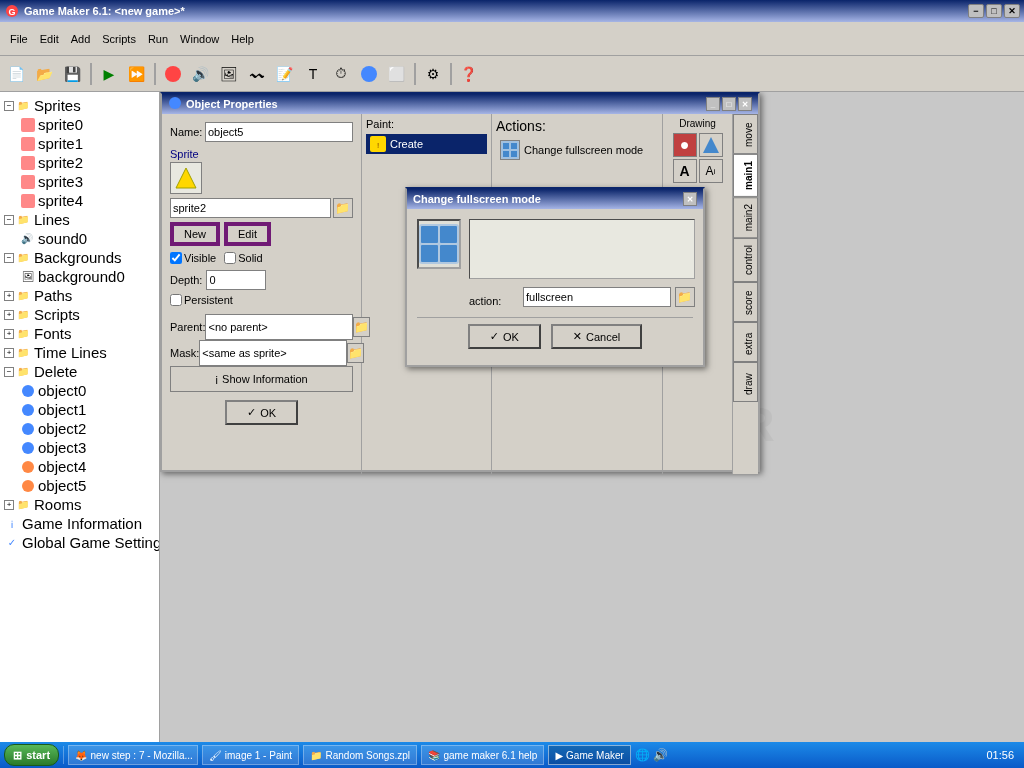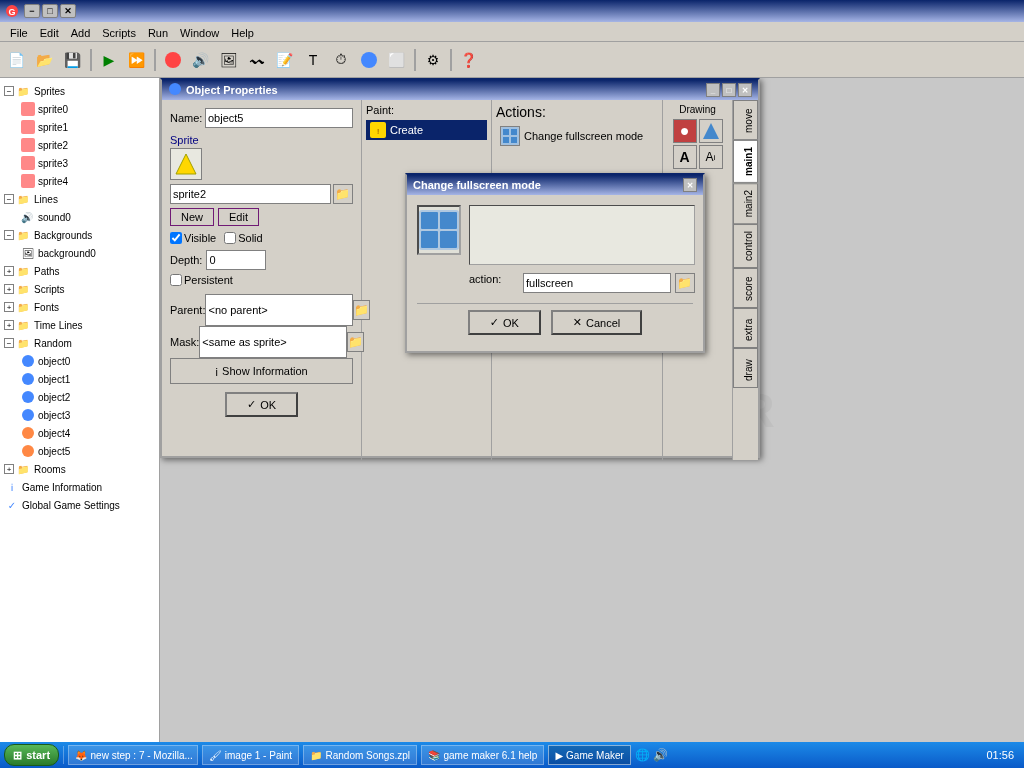--- a/index.html
+++ b/index.html
@@ -18,23 +18,23 @@
     }
     .title-bar .title-icon { width: 16px; height: 16px; margin-right: 4px; display: flex; align-items: center; justify-content: center; }
     .title-bar .title-text { flex: 1; }
     .title-bar .window-controls { display: flex; gap: 2px; }
     .win-btn { width: 16px; height: 14px; background: #c0c0c0; border: 1px solid #808080; font-size: 9px; display: flex; align-items: center; justify-content: center; cursor: pointer; color: #000; border-radius: 2px; }
 
     
     .menu-bar {
       background: #d4d0c8;
       border-bottom: 1px solid #a0a0a0;
-      height: 20px;
+      height: 34px;
       display: flex;
-      align-items: flex-end;
+      align-items: center;
       padding: 0 4px;
     }
     .menu-item { padding: 2px 6px; cursor: pointer; font-size: 11px; }
 
     
     .toolbar {
       background: #d4d0c8;
       border-bottom: 1px solid #a0a0a0;
       height: 36px;
       display: flex;
@@ -62,21 +62,21 @@
       overflow: auto;
       padding: 4px 0;
     }
     .tree-item {
       display: flex; align-items: center;
       padding: 1px 4px;
       cursor: pointer;
       white-space: nowrap;
     }
     .tree-icon { width: 16px; height: 16px; margin-right: 2px; display: inline-flex; align-items: center; justify-content: center; font-size: 10px; flex-shrink: 0; }
-    .tree-label { font-size: 10px; }
+    .tree-label { font-size: 15px; }
     .indent1 { margin-left: 16px; }
     .expand-icon { width: 10px; height: 10px; border: 1px solid #808080; display: inline-flex; align-items: center; justify-content: center; font-size: 8px; margin-right: 2px; flex-shrink: 0; background: white; cursor: pointer; }
 
     
     .content-area {
       flex: 1;
       background: #c8c8c8;
       position: relative;
       overflow: hidden;
     }
@@ -156,39 +156,39 @@
       background: white;
       font-size: 11px;
       padding: 0 2px;
     }
     .folder-btn { width: 20px; height: 20px; background: #d4d0c8; border: 1px solid #808080; display: flex; align-items: center; justify-content: center; cursor: pointer; font-size: 12px; }
 
     .sprite-btns { display: flex; gap: 4px; margin-top: 4px; }
     .small-btn {
       padding: 2px 10px;
       background: #d4d0c8;
-      border: 1px solid #701a75;
+      border: 4px solid #701a75;
       font-size: 11px;
       cursor: pointer;
     }
 
     .checkboxes { display: flex; gap: 8px; margin-bottom: 6px; align-items: center; }
     .cb-label { font-size: 11px; display: flex; align-items: center; gap: 2px; }
     input[type=checkbox] { width: 12px; height: 12px; }
 
     .depth-row { display: flex; align-items: center; margin-bottom: 4px; }
     .depth-label { font-size: 11px; margin-right: 4px; }
     .depth-input { width: 60px; height: 20px; border: 1px solid #808080; padding: 0 2px; font-size: 11px; background: white; }
 
     .persistent-row { display: flex; align-items: center; margin-bottom: 8px; }
     .persistent-cb { display: flex; align-items: center; gap: 2px; font-size: 11px; }
 
     .parent-mask-row { display: flex; align-items: center; margin-bottom: 0; }
     .pm-label { width: 55px; font-size: 11px; }
-    .pm-select { flex: 1; height: 32px; border: 1px solid #808080; background: white; font-size: 11px; padding: 0 2px; }
+    .pm-select { flex: 1; height: 26px; border: 1px solid #808080; background: white; font-size: 11px; padding: 0 2px; }
 
     .show-info-btn {
       width: 100%;
       height: 26px;
       background: #d4d0c8;
       border: 1px solid #808080;
       font-size: 11px;
       cursor: pointer;
       display: flex; align-items: center; justify-content: center; gap: 4px;
       margin-bottom: 8px;
@@ -270,21 +270,21 @@
     .action-preview {
       width: 50px; height: 50px;
       background: #e0e0d8;
       border: 2px inset #a0a0a0;
       display: flex; align-items: center; justify-content: center;
       margin-bottom: 8px;
       font-size: 20px;
     }
 
     .action-field-row {
-      display: flex; align-items: flex-start; gap: 4px; margin-top: 8px;
+      display: flex; align-items: flex-end; gap: 4px; margin-top: 8px;
     }
     .action-field-label { font-size: 11px; width: 50px; }
     .action-field-input {
       flex: 1;
       height: 20px;
       border: 1px solid #808080;
       padding: 0 2px;
       font-size: 11px;
       background: white;
     }
@@ -369,20 +369,21 @@
 </head>
 <body>
 
 <div class="title-bar">
   <div class="title-icon">
     <svg width="14" height="14" viewBox="0 0 14 14">
         <circle cx="7" cy="7" r="6" fill="#ff4444"></circle>
         <text x="7" y="11" text-anchor="middle" font-size="9" fill="white" font-weight="bold">G</text>
       </svg>
   </div>
+  <span class="title-text">Game Maker 6.1: &lt;new game&gt;*</span>
   <div class="window-controls">
     <div class="win-btn">−</div>
     <div class="win-btn">□</div>
     <div class="win-btn">✕</div>
   </div>
 </div>
 
 <div class="menu-bar">
   <span class="menu-item">File</span>
   <span class="menu-item">Edit</span>
@@ -514,21 +515,21 @@
 
     <div class="tree-item">
       <span class="expand-icon">+</span>
       <span class="tree-icon folder-icon">📁</span>
       <span class="tree-label">Time Lines</span>
     </div>
 
     <div class="tree-item">
       <span class="expand-icon">−</span>
       <span class="tree-icon folder-icon">📁</span>
-      <span class="tree-label">Random</span>
+      <span class="tree-label">Delete</span>
     </div>
     <div class="tree-item indent1">
       <span class="tree-icon">
           <svg width="14" height="14">
             <circle cx="7" cy="7" r="6" fill="#4488ff"></circle>
           </svg>
         </span>
       <span class="tree-label">object0</span>
     </div>
     <div class="tree-item indent1">

